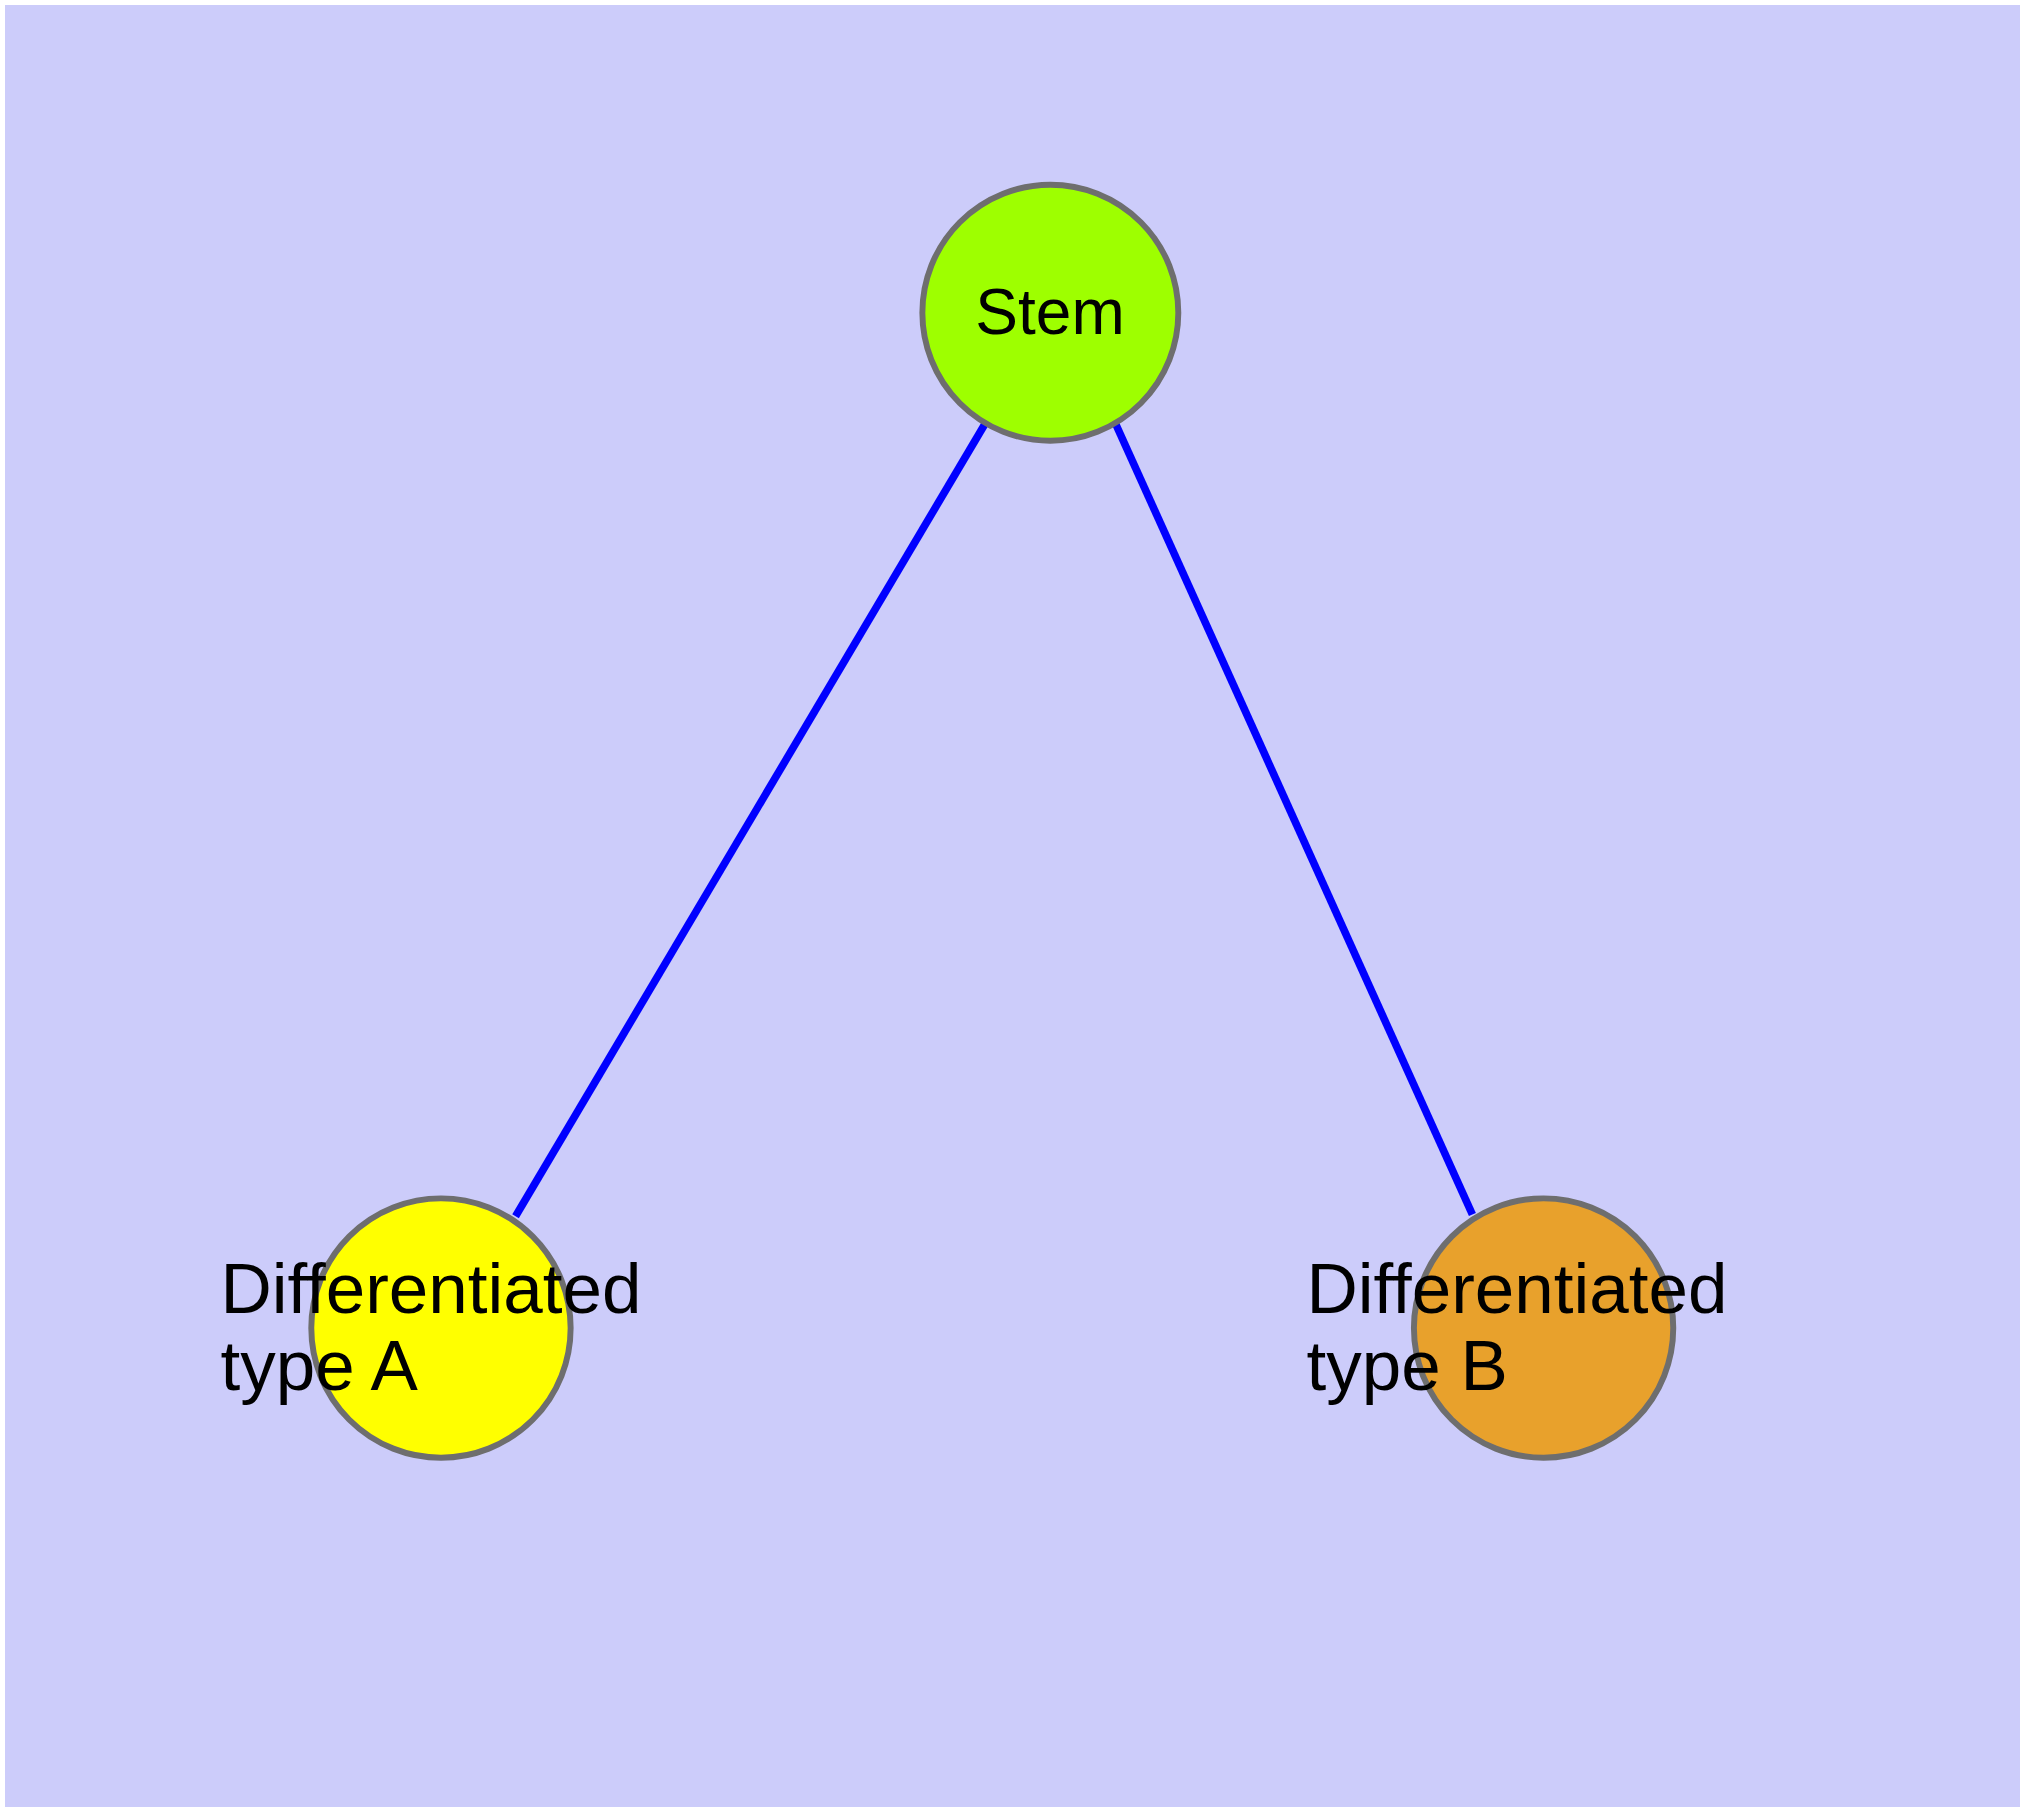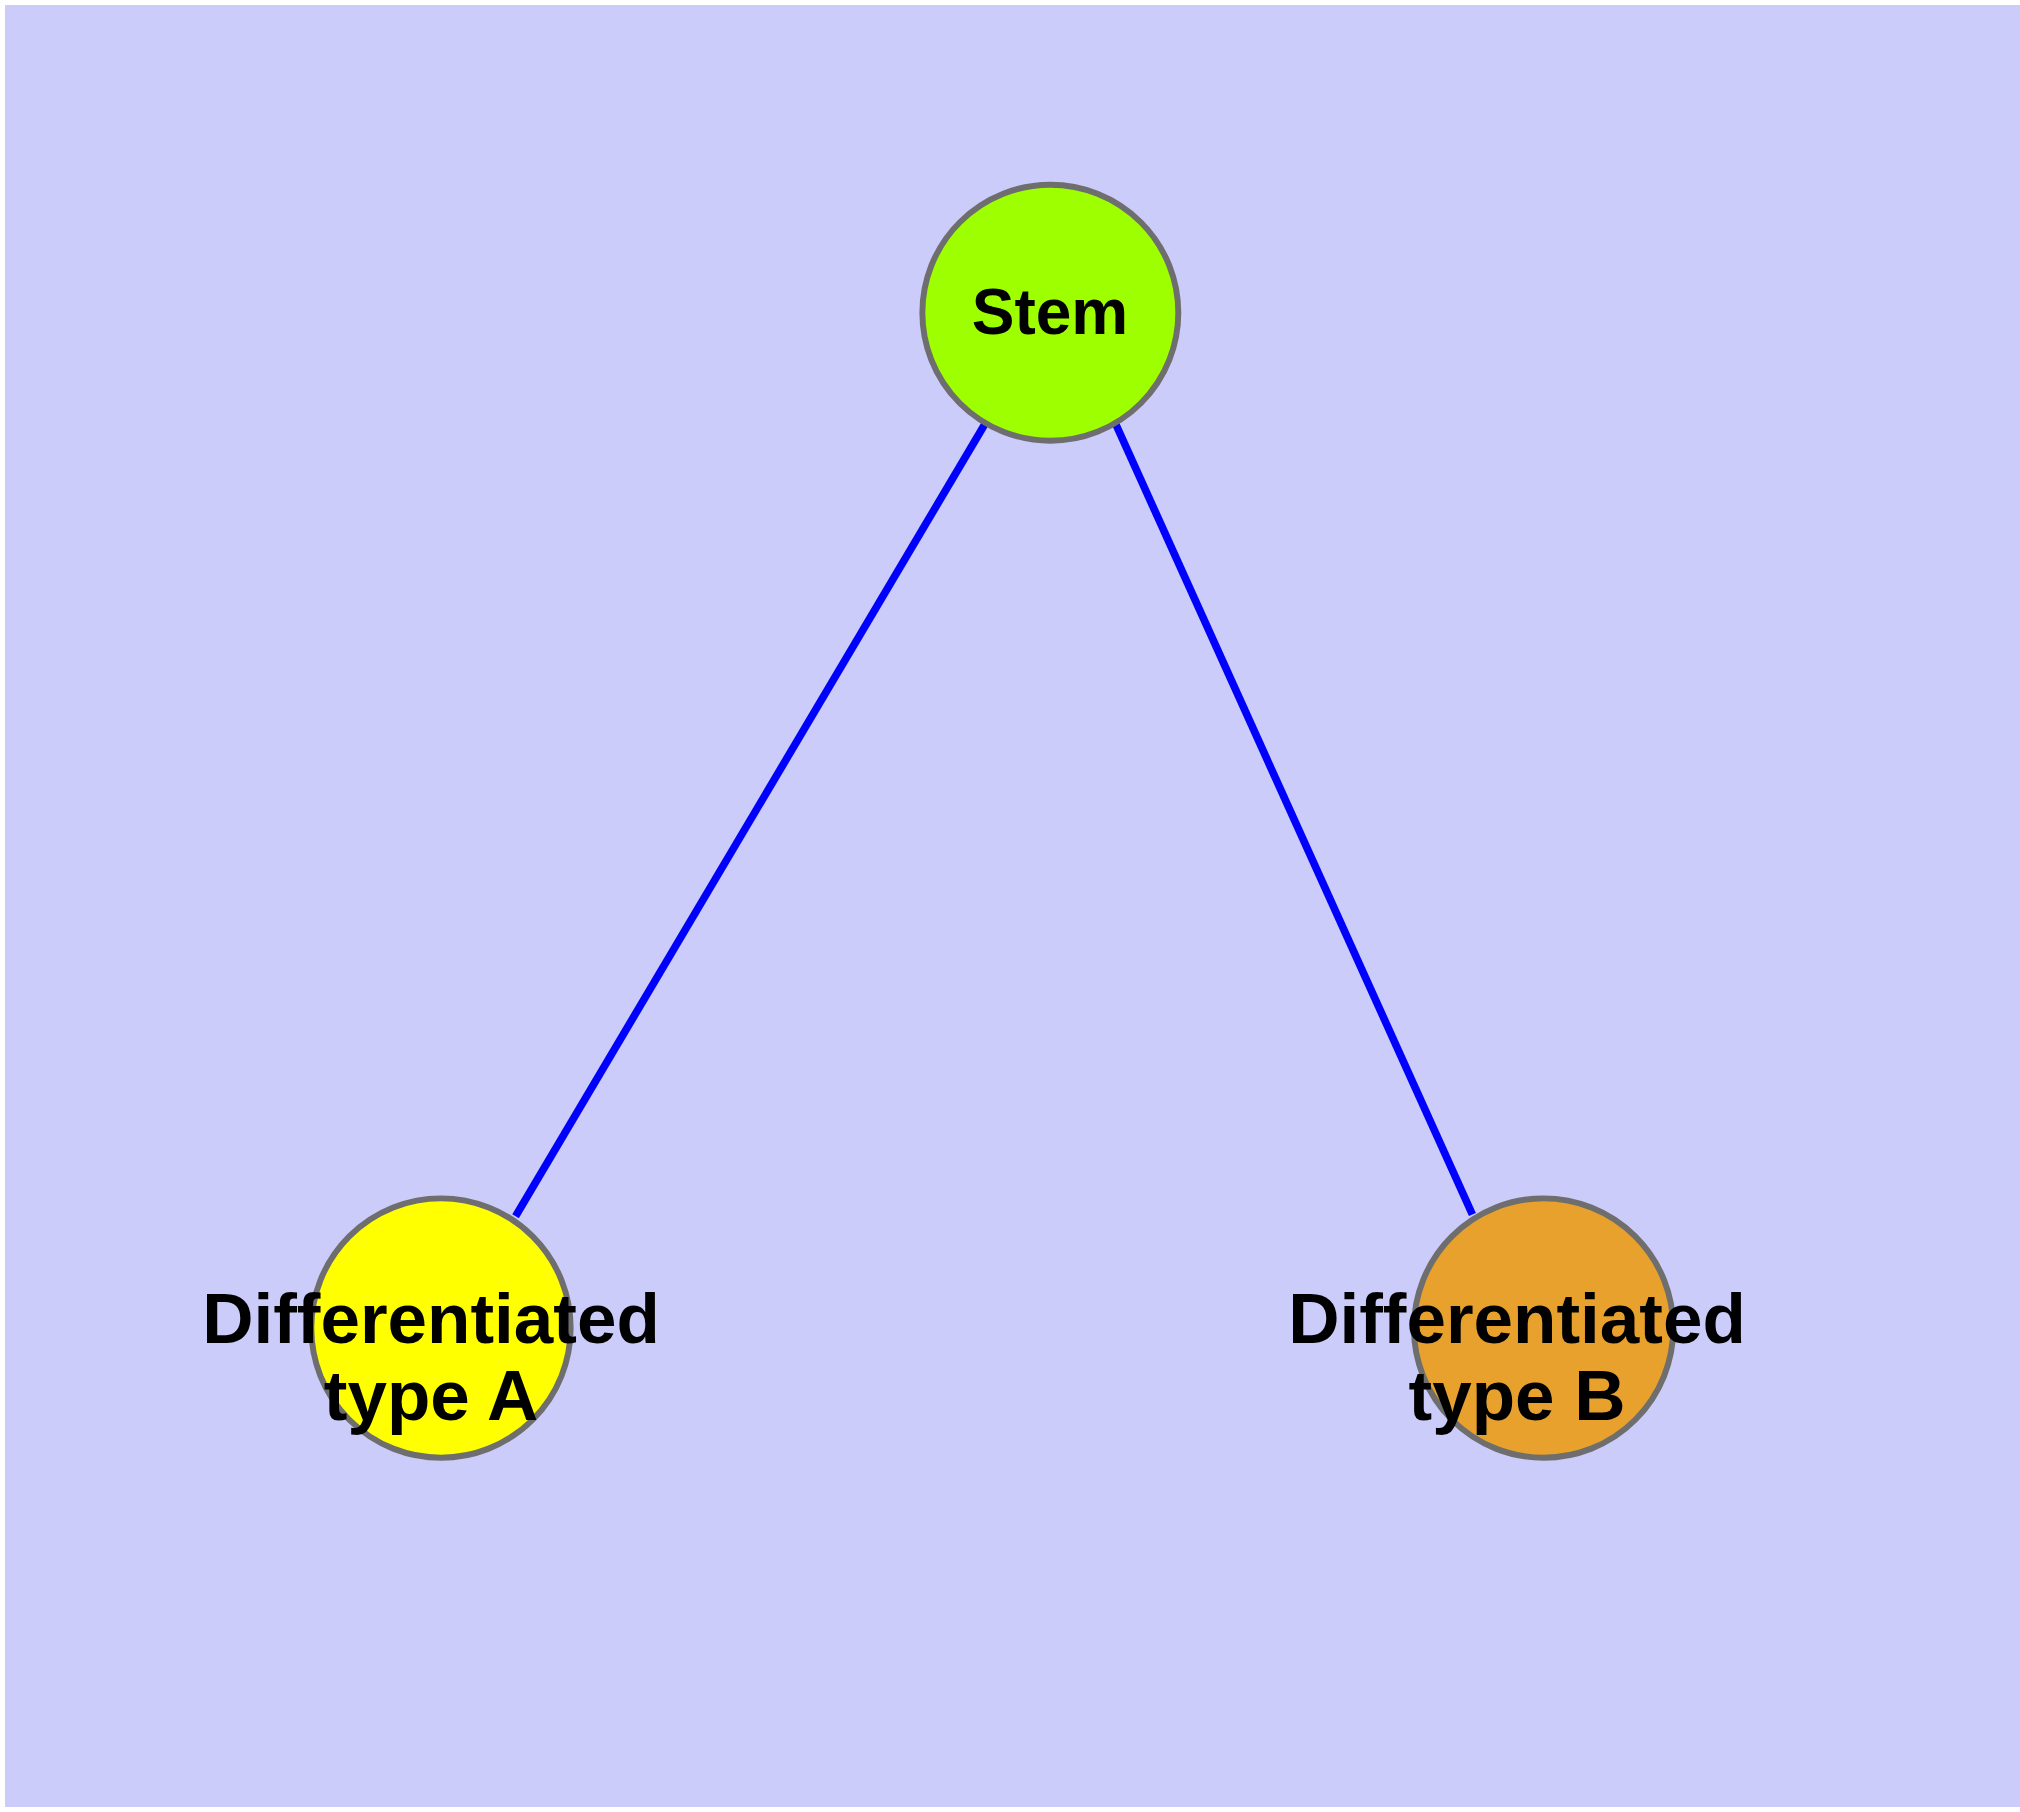--- a/index.html
+++ b/index.html
@@ -25,30 +25,30 @@
   }
   #graph-svg {
     position: absolute;
     left: 0;
     top: 0;
     width: 2021px;
     height: 1812px;
   }
   .node-label {
     position: absolute;
-    text-align: center;
+    text-align: left;
     color: #000000;
-    font-weight: bold;
+    font-weight: normal;
     line-height: 1.08;
     white-space: pre;
     pointer-events: none;
     transform: translate(-50%, -50%);
   }
   .label-stem { font-size: 64px; }
-  .label-leaf { font-size: 71px; margin-top: 30px; }
+  .label-leaf { font-size: 71px; }
 </style>
 </head>
 <body>
 
 <div id="canvas" style="width: 2021px; height: 1812px; background: rgb(255, 255, 255);">
 
   <div id="plot-bg" style="background: rgb(204, 204, 250);"></div>
 
   <svg id="graph-svg" viewBox="0 0 2384 2138">
     <g>

